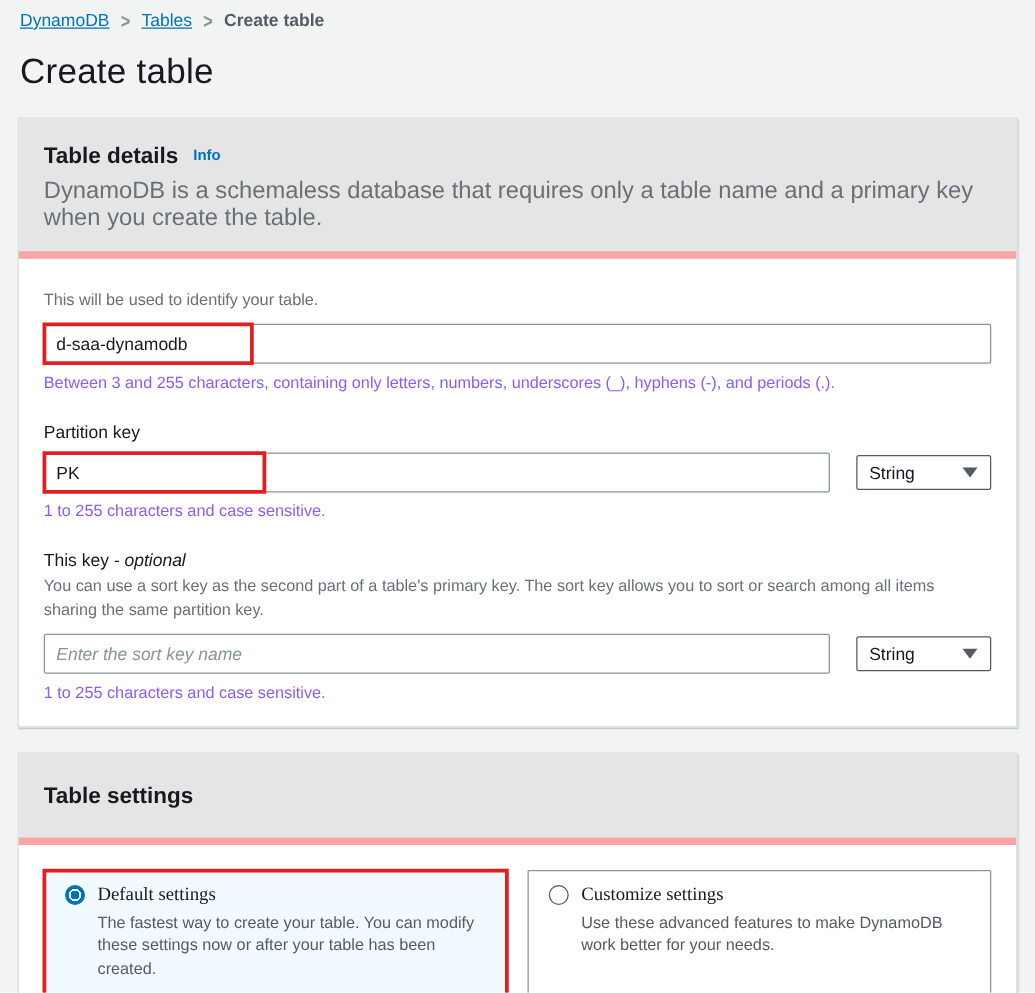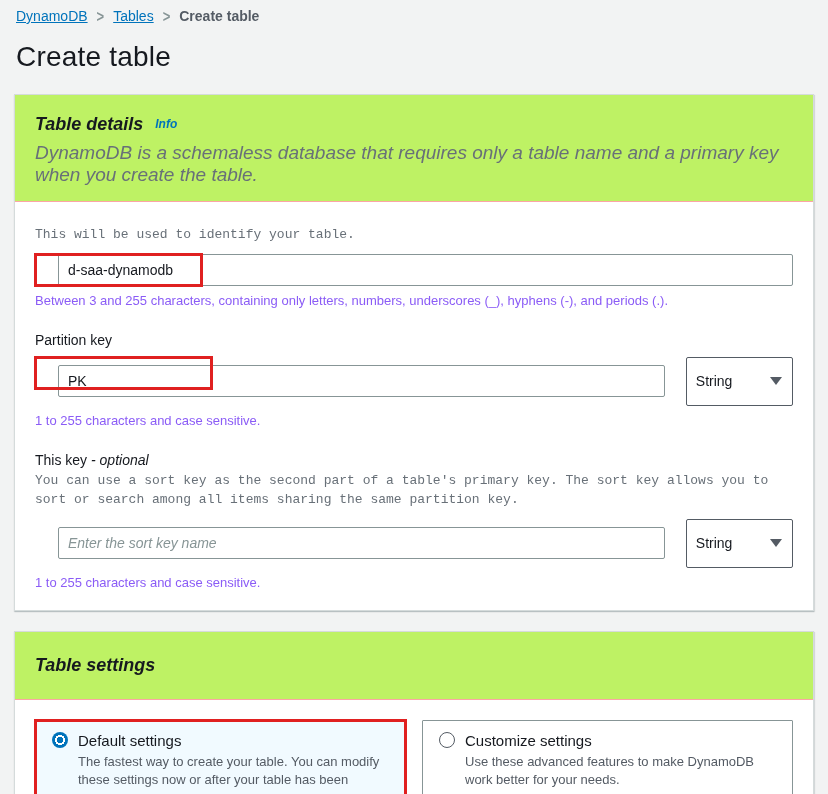--- a/index.html
+++ b/index.html
@@ -21,57 +21,56 @@
   h1.page-title { font-size: 28px; font-weight: 400; color: #16191f; margin: 17px 0 21px 2px; letter-spacing: 0.2px; }
 
   
   .panel {
     background: #ffffff;
     border: 1px solid #d5dbdb;
     box-shadow: 0 1px 1px 0 rgba(0,28,36,.15), 1px 1px 1px 0 rgba(0,28,36,.10);
     margin-bottom: 20px;
   }
   .panel-header {
-    background: #bef264;
-    border-bottom: 1px solid #fca5a5;
+    background: #e5e5e5;
+    border-bottom: 6px solid #fca5a5;
     padding: 19px 20px 15px 20px;
-    font-style: italic;
   }
   .panel-header h2 { font-size: 18px; font-weight: 700; display: inline; color: #16191f; }
   .info-link { color: #0073bb; font-size: 12px; font-weight: 700; margin-left: 8px; text-decoration: none; vertical-align: 2px; cursor: pointer; }
   .panel-header .panel-desc { color: #687078; font-size: 19px; margin-top: 7px; }
   .panel-header--plain { padding: 23px 20px 23px 20px; }
   .panel-body { padding: 20px 20px 20px 20px; }
 
   
   .field { margin-bottom: 24px; position: relative; }
   .field:last-child { margin-bottom: 0; }
   .field-label { font-size: 14px; color: #16191f; }
   .field-label .optional { font-style: italic; }
-  .field-desc { font-size: 13px; color: #687078; margin-top: 4px; line-height: 1.45; font-family: Liberation Mono, monospace; }
+  .field-desc { font-size: 13px; color: #687078; margin-top: 4px; line-height: 1.45; }
   .field-constraint { font-size: 13px; color: #8b5cf6; margin-top: 7px; }
-  .control-row { display: flex; align-items: center; margin-top: 9px; position: relative; padding-left: 23px; }
+  .control-row { display: flex; align-items: center; margin-top: 9px; position: relative; }
   input.text-input {
     height: 32px;
     border: 1px solid #879596;
     border-radius: 2px;
     padding: 4px 9px;
     font-size: 14px;
     font-family: "Liberation Sans", sans-serif;
     color: #16191f;
     background: #fff;
     width: 100%;
     outline: none;
   }
   input.text-input::placeholder { color: #879596; font-style: italic; }
   .input-narrow { width: 375px; }
   .select {
     margin-left: 21px;
     width: 126px;
-    height: 49px;
+    height: 28px;
     border: 1px solid #545b64;
     border-radius: 2px;
     background: #fff;
     display: flex;
     align-items: center;
     justify-content: space-between;
     padding: 0 10px 0 9px;
     font-size: 14px;
     color: #16191f;
     cursor: pointer;
@@ -99,21 +98,21 @@
   .card {
     flex: 1;
     border: 1px solid #879596;
     border-radius: 1px;
     background: #fff;
     padding: 11px 16px 12px 16px;
     position: relative;
     cursor: pointer;
   }
   .card--selected { background: #f1faff; border-color: #0073bb; }
-  .card-head { display: flex; align-items: flex-start; }
+  .card-head { display: flex; align-items: flex-start; font-family: Liberation Serif, serif; }
   .radio {
     width: 16px; height: 16px;
     border-radius: 50%;
     flex: 0 0 16px;
     margin-right: 10px;
   }
   .radio--on { background: radial-gradient(circle at center, #0073bb 0 3.5px, #ffffff 3.5px 5px, #0073bb 5px 8px); }
   .radio--off { background: #fff; border: 1px solid #545b64; }
   .card-title { font-size: 15px; color: #16191f; }
   .card-desc { font-size: 13px; color: #545b64; line-height: 1.45; margin: 4px 0 0 26px; }

